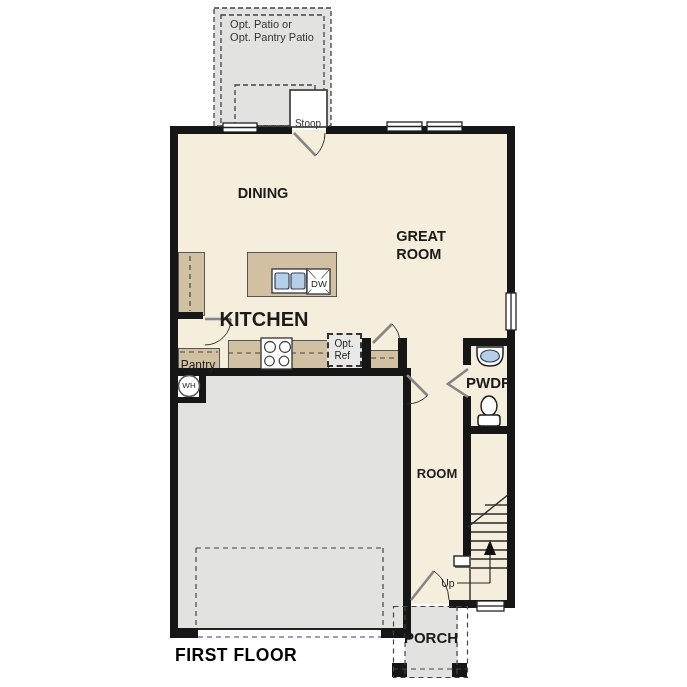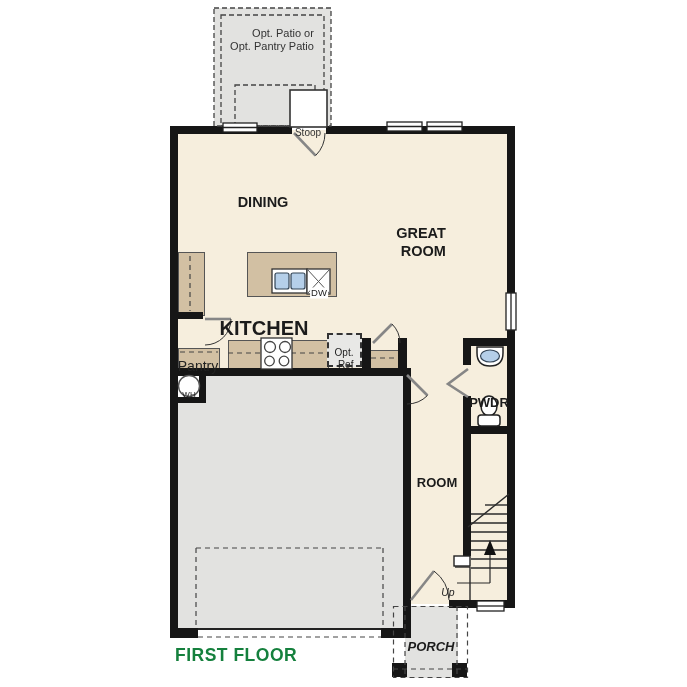--- a/index.html
+++ b/index.html
@@ -1,20 +1,20 @@
 <!DOCTYPE html>
 <html style="--wall: #161616; --floor: #f6eedd; --garage: #e2e2e0; --porch: #e2e2e0; --patio: #e2e2e0; --cabinet: #d2c0a3; --sink_blue: #b5cfe9; --dash: #444444;"><head>
 <meta charset="utf-8">
 <style>
   html,body{margin:0;padding:0;background:#fff;}
   #plan{position:relative;width:687px;height:687px;background:#fff;overflow:hidden;
         font-family:"Liberation Sans",sans-serif;}
   .wall{position:absolute;background:var(--wall,#161616);}
-  .lbl{position:absolute;transform:translate(-50%,-50%);color:#1b1b1b;text-align:right;
-       white-space:nowrap;line-height:1.15;margin-top:9px;}
+  .lbl{position:absolute;transform:translate(-50%,-50%);color:#1b1b1b;text-align:left;
+       white-space:nowrap;line-height:1.15;}
   .b{font-weight:bold;}
   .fill{position:absolute;}
   svg{position:absolute;left:0;top:0;}
 </style>
 </head>
 <body>
 
 <div id="plan">
 
   <div class="fill" style="left:214px;top:8px;width:117px;height:119px;background:var(--patio);"></div>
@@ -154,31 +154,31 @@
       <rect x="478" y="415" width="22" height="11" rx="3"></rect>
     </g>
   </svg>
 
   <div class="lbl" style="left:272px;top:31px;font-size:11px;color:#333;">
     <span style="display:block;">Opt. Patio or</span>
     <span style="display:block;">Opt. Pantry Patio</span>
   </div>
   <div class="lbl" style="left:308px;top:124px;font-size:10px;color:#333;">Stoop</div>
   <div class="lbl b" style="left:263px;top:193px;font-size:14.5px;">DINING</div>
-  <div class="lbl b" style="left:421px;top:233px;font-size:14.5px;line-height:1.25;">
+  <div class="lbl b" style="left:421px;top:245px;font-size:14.5px;line-height:1.25;">
     <span style="display:block;">GREAT</span>
     <span style="display:block;">ROOM</span>
   </div>
   <div class="lbl b" style="left:264px;top:319px;font-size:20px;">KITCHEN</div>
-  <div class="lbl" style="left:198px;top:357px;font-size:14px;color:#222;">Pantry</div>
+  <div class="lbl" style="left:198px;top:366px;font-size:12px;color:#222;">Pantry</div>
   <div class="lbl" style="left:344px;top:349px;font-size:10px;color:#222;line-height:1.15;">
     <span style="display:block;">Opt.</span>
     <span style="display:block;">Ref</span>
   </div>
   <div class="lbl" style="left:319px;top:284px;font-size:9.5px;color:#222;background:#fff;padding:0 1px;">DW</div>
   <div class="lbl" style="left:189px;top:386px;font-size:8px;color:#222;">WH</div>
   <div class="lbl b" style="left:437px;top:474px;font-size:13px;">ROOM</div>
-  <div class="lbl b" style="left:489px;top:394px;font-size:13px;">PWDR</div>
-  <div class="lbl" style="left:448px;top:583px;font-size:10.5px;color:#222;font-style:italic;">Up</div>
-  <div class="lbl b" style="left:431px;top:638px;font-size:13px;font-style:italic;">PORCH</div>
-  <div class="b" style="position:absolute;left:175px;top:645px;font-size:17.5px;color:#15803d;letter-spacing:0.5px;">FIRST FLOOR</div>
+  <div class="lbl b" style="left:489px;top:383px;font-size:15px;">PWDR</div>
+  <div class="lbl" style="left:448px;top:583px;font-size:10.5px;color:#222;">Up</div>
+  <div class="lbl b" style="left:431px;top:638px;font-size:15px;">PORCH</div>
+  <div class="b" style="position:absolute;left:175px;top:645px;font-size:17.5px;color:#000000;letter-spacing:0.5px;">FIRST FLOOR</div>
 
 </div>
 
 </body></html>

